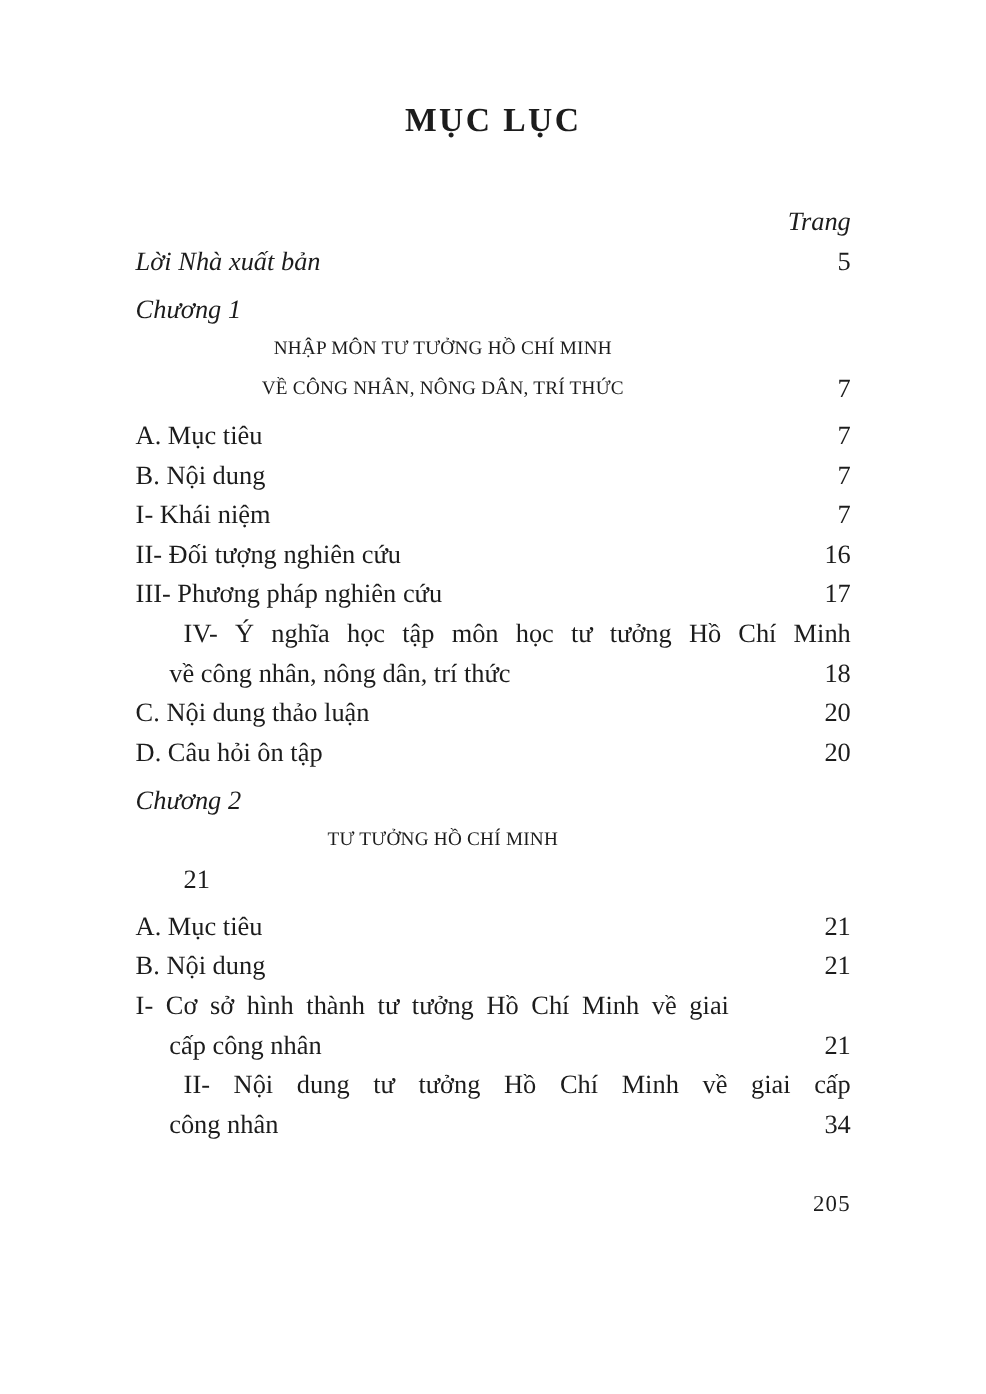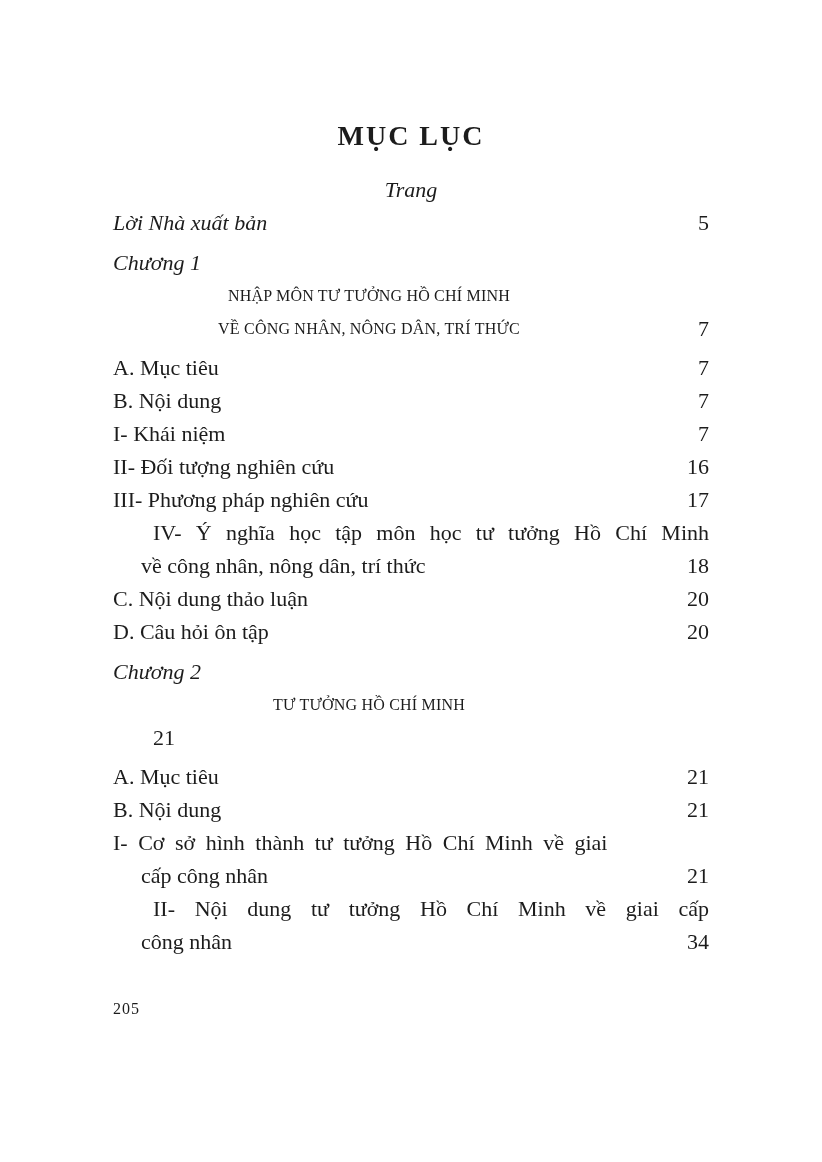--- a/index.html
+++ b/index.html
@@ -11,34 +11,34 @@
   body{
     width:822px; height:1162px;
     background:var(--paper);
     font-family:"Liberation Serif","DejaVu Serif",serif;
     color:var(--ink);
   }
   .page{
     position:relative;
     width:822px; height:1162px;
     background:var(--paper);
-    padding:119px 113px 0 113px;
+    padding:84px 113px 0 113px;
     overflow:hidden;
   }
   .title{
     margin:0;
     text-align:center;
     font-size:28px;
     font-weight:bold;
     letter-spacing:2px;
     line-height:34px;
   }
   .col-header{
-    margin-top:20px;
-    text-align:center;
+    margin-top:50px;
+    text-align:right;
     font-style:italic;
     font-size:22px;
     line-height:33px;
   }
   .line{
     display:flex;
     font-size:22px;
     line-height:33px;
     gap:22px;
   }
@@ -57,21 +57,22 @@
   .line--chapter-heading + .line--entry{ margin-top:6px; }
   .line--wrap-first .label{ word-spacing:5px; }
   .line--wrap-first-justify .label{
     text-align:justify;
     text-align-last:justify;
     margin-left:40px;
   }
   .line--wrap-rest .label{ padding-left:28px; }
   .folio{
     margin-top:34px;
-    font-size:16px;
+    text-align:right;
+    font-size:19px;
     letter-spacing:1px;
     line-height:33px;
   }
 </style>
 </head>
 <body>
 
 <div class="page">
   <h1 class="title">MỤC LỤC</h1>
 

